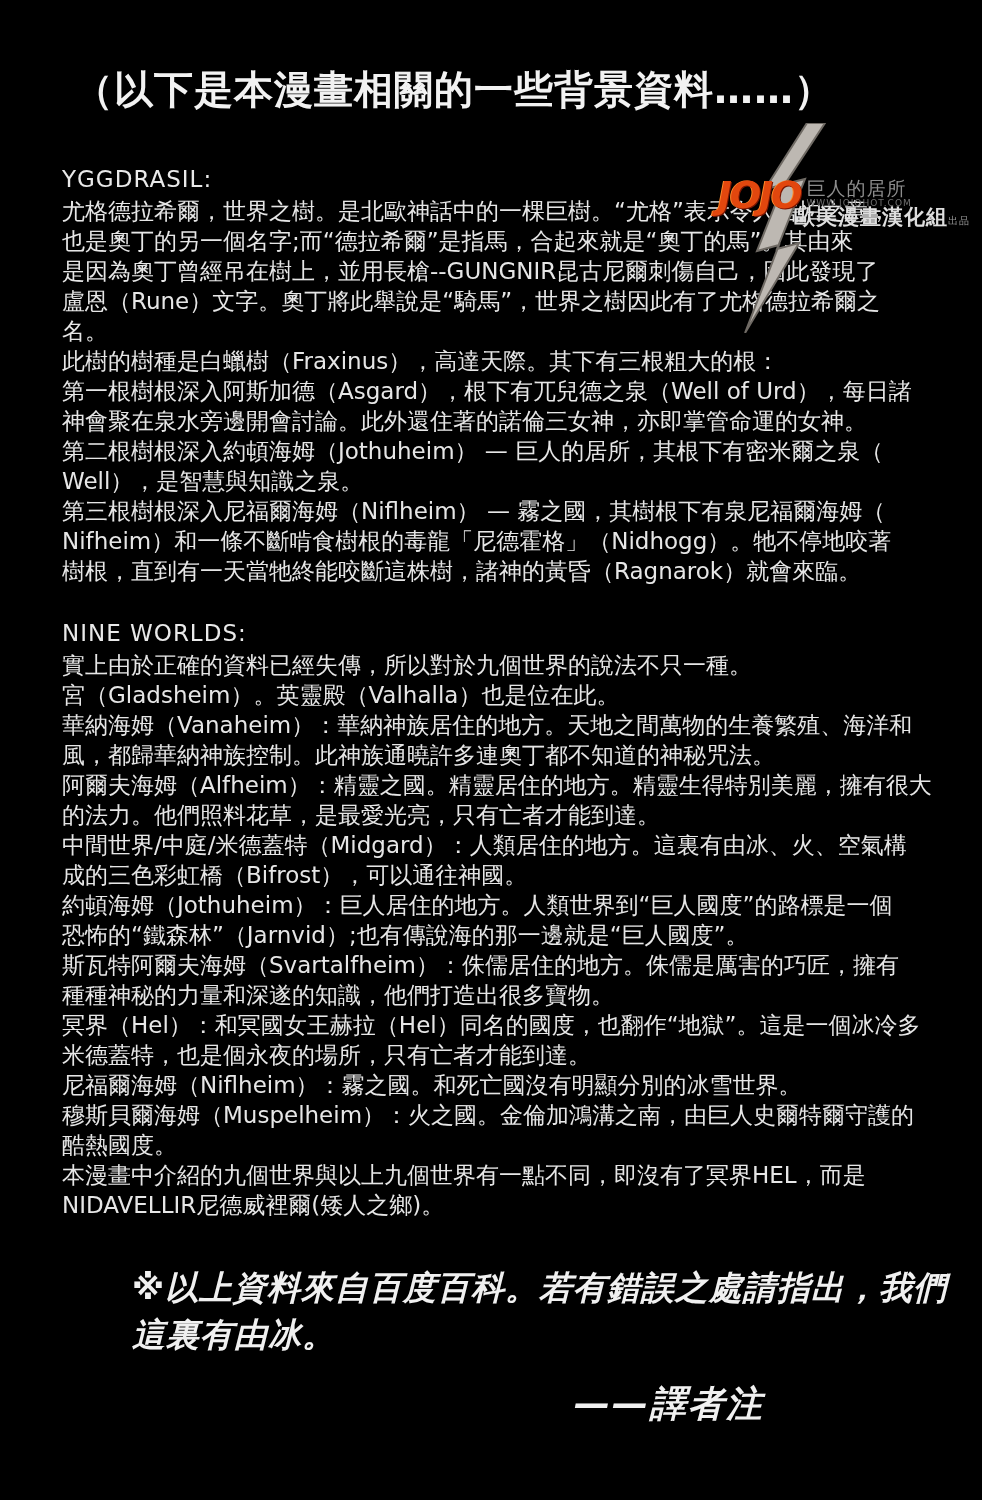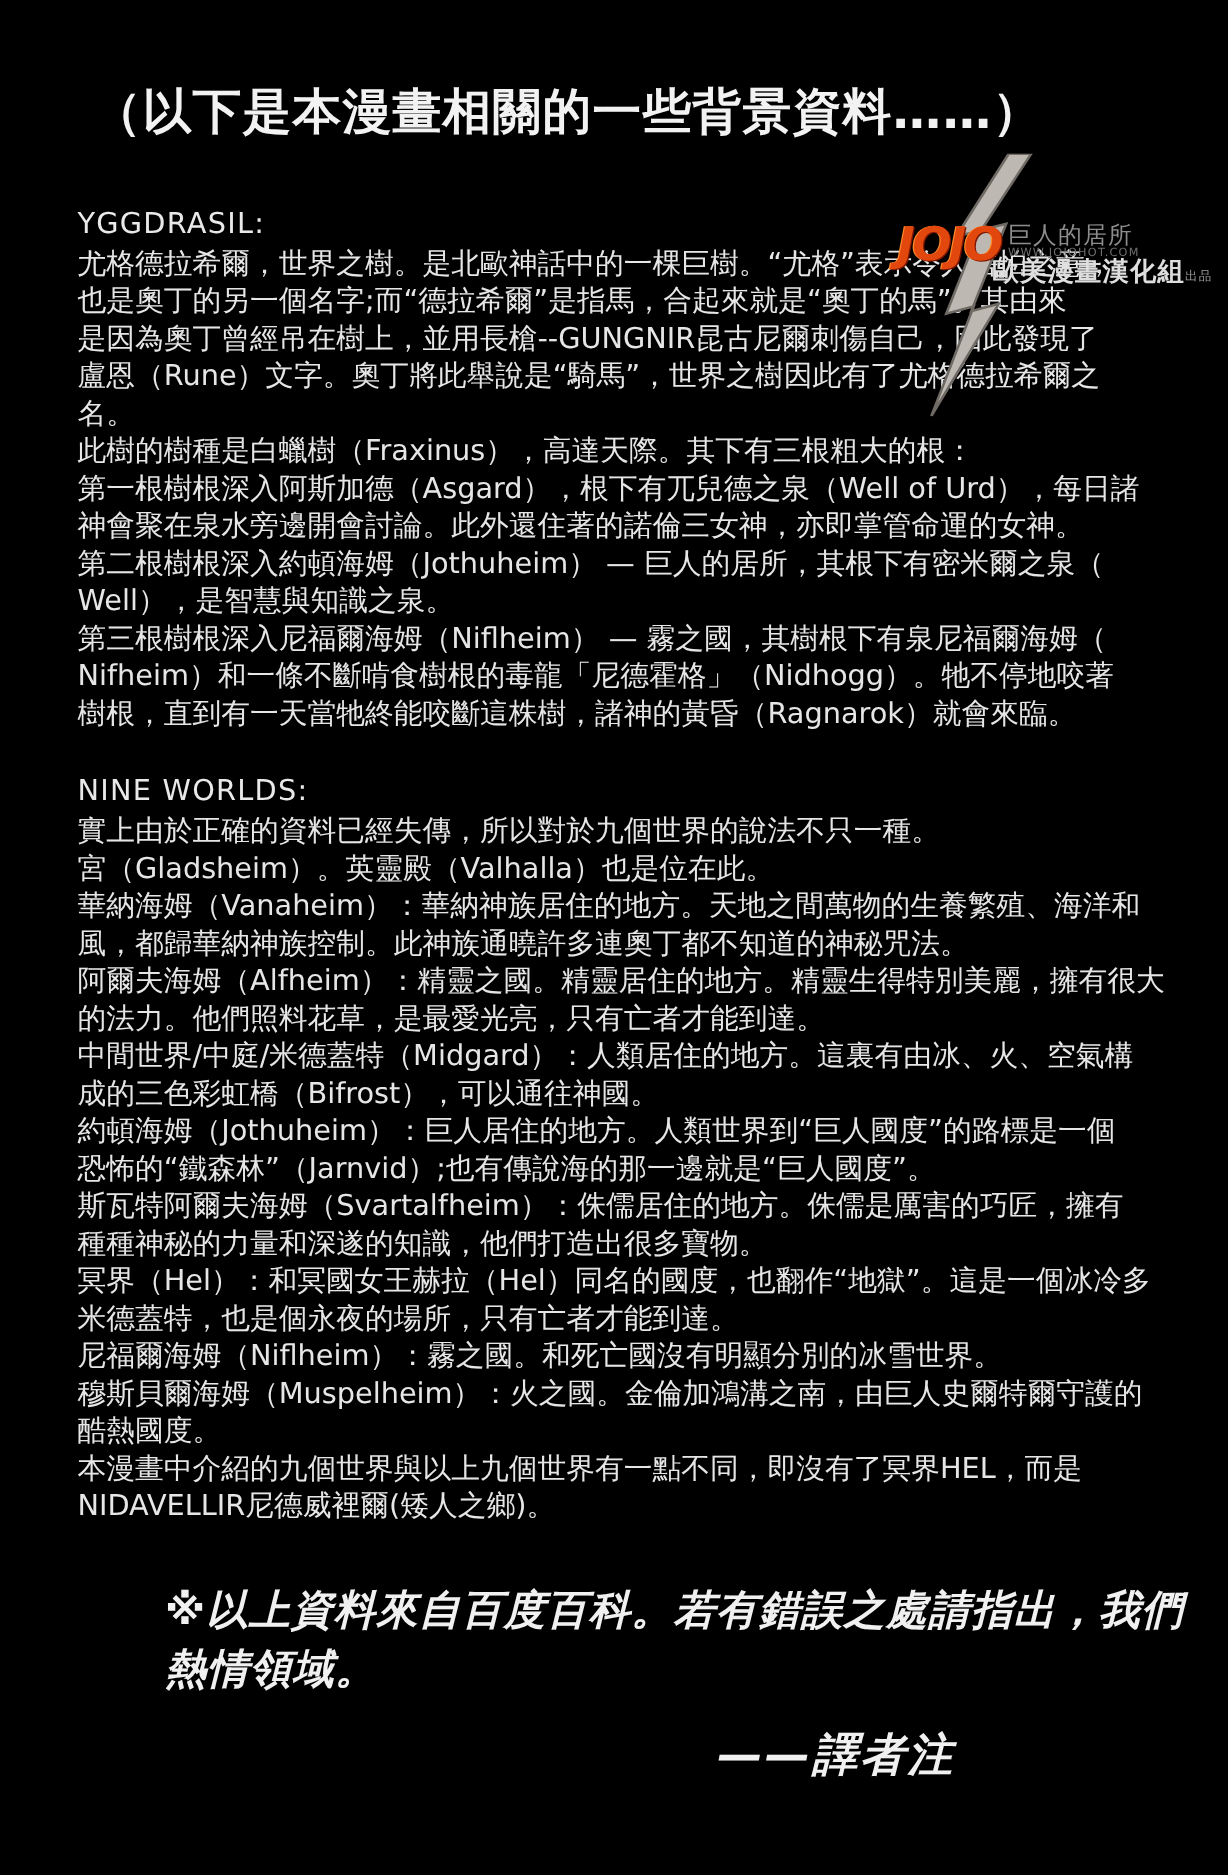--- a/index.html
+++ b/index.html
@@ -178,20 +178,20 @@
           <div class="line">穆斯貝爾海姆（Muspelheim）：火之國。金倫加鴻溝之南，由巨人史爾特爾守護的</div>
           <div class="line">酷熱國度。</div>
           <div class="line">本漫畫中介紹的九個世界與以上九個世界有一點不同，即沒有了冥界HEL，而是</div>
           <div class="line">NIDAVELLIR尼德威裡爾(矮人之鄉)。</div>
         </div>
     </div>
 
     <div class="footer">
       <div>
           <div class="footer-line">※以上資料來自百度百科。若有錯誤之處請指出，我們</div>
-          <div class="footer-line">熱情領域。</div>
+          <div class="footer-line">這裏有由冰。</div>
         </div>
       <div class="signature">——譯者注</div>
     </div>
 
   </div>
 
 </div>
 
 </body></html>

